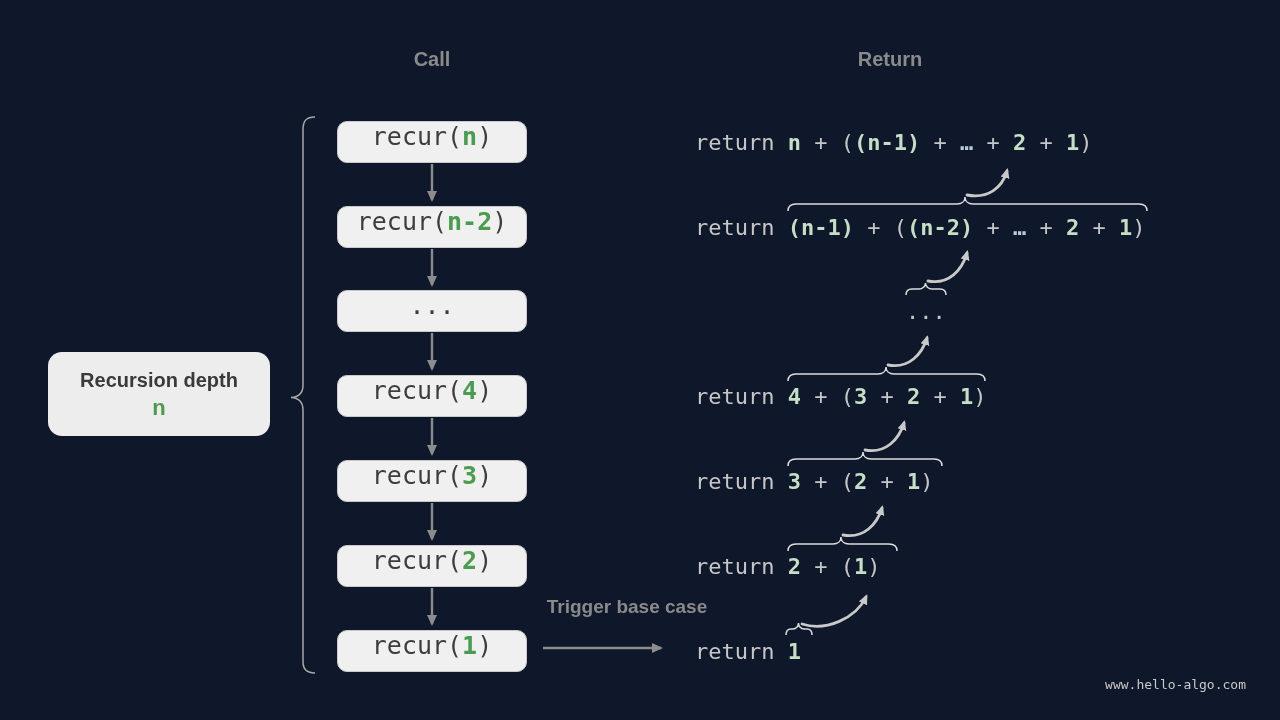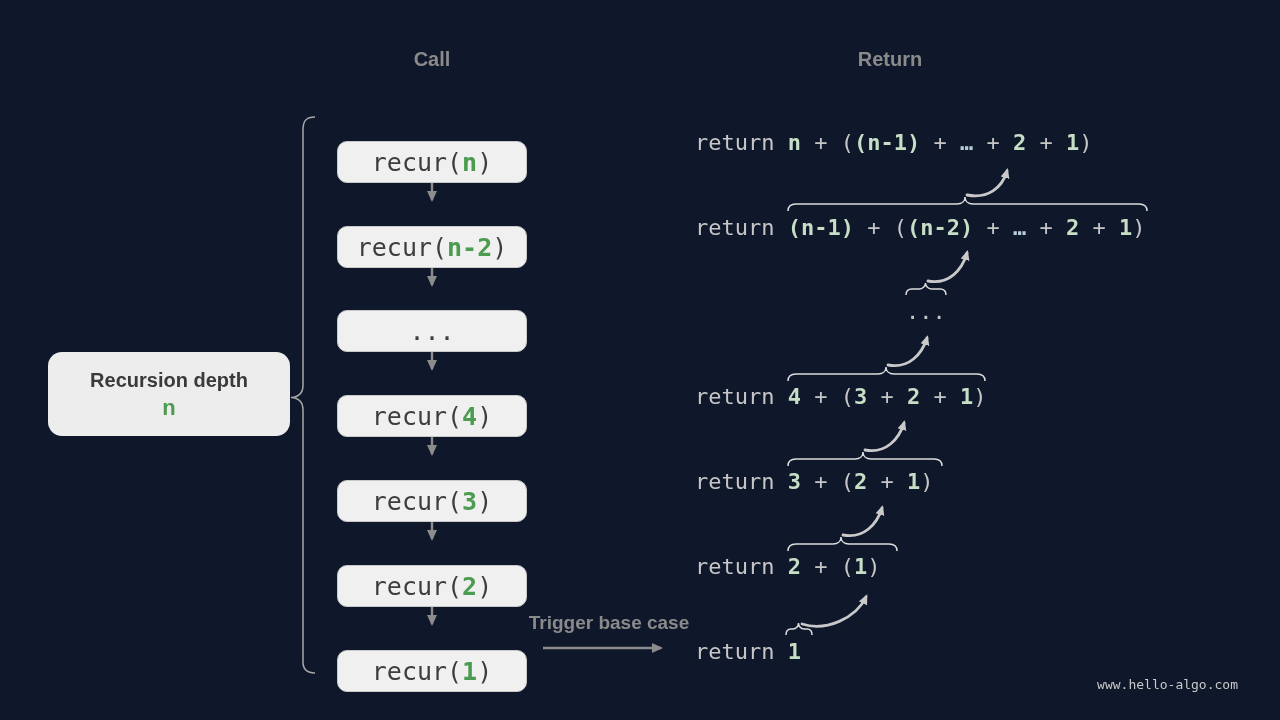--- a/index.html
+++ b/index.html
@@ -11,59 +11,58 @@
 
   
   .hdr { position:absolute; top:48px; font-size:20px; font-weight:bold; color:#8a8a8a; text-align:center; }
   .hdr-call   { left:337px; width:190px; }
   .hdr-return { left:695px; width:390px; }
 
   
   .call-box {
     position:absolute; left:337px; width:190px; height:42px; box-sizing:border-box;
     background:#f0f0f0; border:1.5px solid #c9c9c9; border-radius:10px;
-    display:flex; align-items:center; justify-content:center;
+    display:flex; justify-content:center;
     font-family:"DejaVu Sans Mono", monospace; font-size:25px; color:#3d3d3d;
     white-space:pre;
-    margin-top:20px;
   }
   .cb-0{top:121px}.cb-1{top:206px}.cb-2{top:290px}.cb-3{top:375px}.cb-4{top:460px}.cb-5{top:545px}.cb-6{top:630px}
 
   
   .return-line {
     position:absolute; left:695px; height:30px; display:flex; align-items:center;
     font-family:"DejaVu Sans Mono", monospace; font-size:22px; white-space:pre;
   }
   .rl-0{top:127px}.rl-1{top:212px}.rl-2{top:296px; left:906px;}.rl-3{top:381px}.rl-4{top:466px}.rl-5{top:551px}.rl-6{top:636px}
 
   
   .tok-dark  { color:#3d3d3d; }
   .tok-arg   { color:#4b9b50; font-weight:bold; }
   .tok-gray  { color:#c6c6c6; }
   .tok-green { color:#c5dec5; font-weight:bold; }
   .tok-blue  { color:#b8ccd8; font-weight:bold; }
 
   
   .depth-label {
-    position:absolute; left:48px; top:352px; width:242px; height:84px;
+    position:absolute; left:48px; top:352px; width:222px; height:84px;
     background:#ededed; border-radius:14px;
     display:flex; flex-direction:column; align-items:center; justify-content:center; gap:5px;
   }
   .depth-label .t { font-size:20px; font-weight:bold; color:#3a3a3a; }
   .depth-label .v { font-size:22px; font-weight:bold; color:#4b9b50; line-height:1; }
 
   
   .trigger-label {
-    position:absolute; left:509px; top:596px; width:200px; text-align:center;
-    font-size:19px; font-weight:bold; color:#8a8a8a;margin-top:16px;
+    position:absolute; left:527px; top:596px; width:200px; text-align:center;
+    font-size:19px; font-weight:bold; color:#8a8a8a;
   }
 
   
   .watermark {
-    position:absolute; right:42px; top:677px;
+    position:absolute; right:34px; top:677px;
     font-family:"DejaVu Sans Mono", monospace; font-size:13px; color:#c9c9c9;
   }
 </style>
 </head>
 <body>
 
 <div class="canvas">
 
   <svg class="overlay" width="1280" height="720" viewBox="0 0 1280 720">
     <defs>

